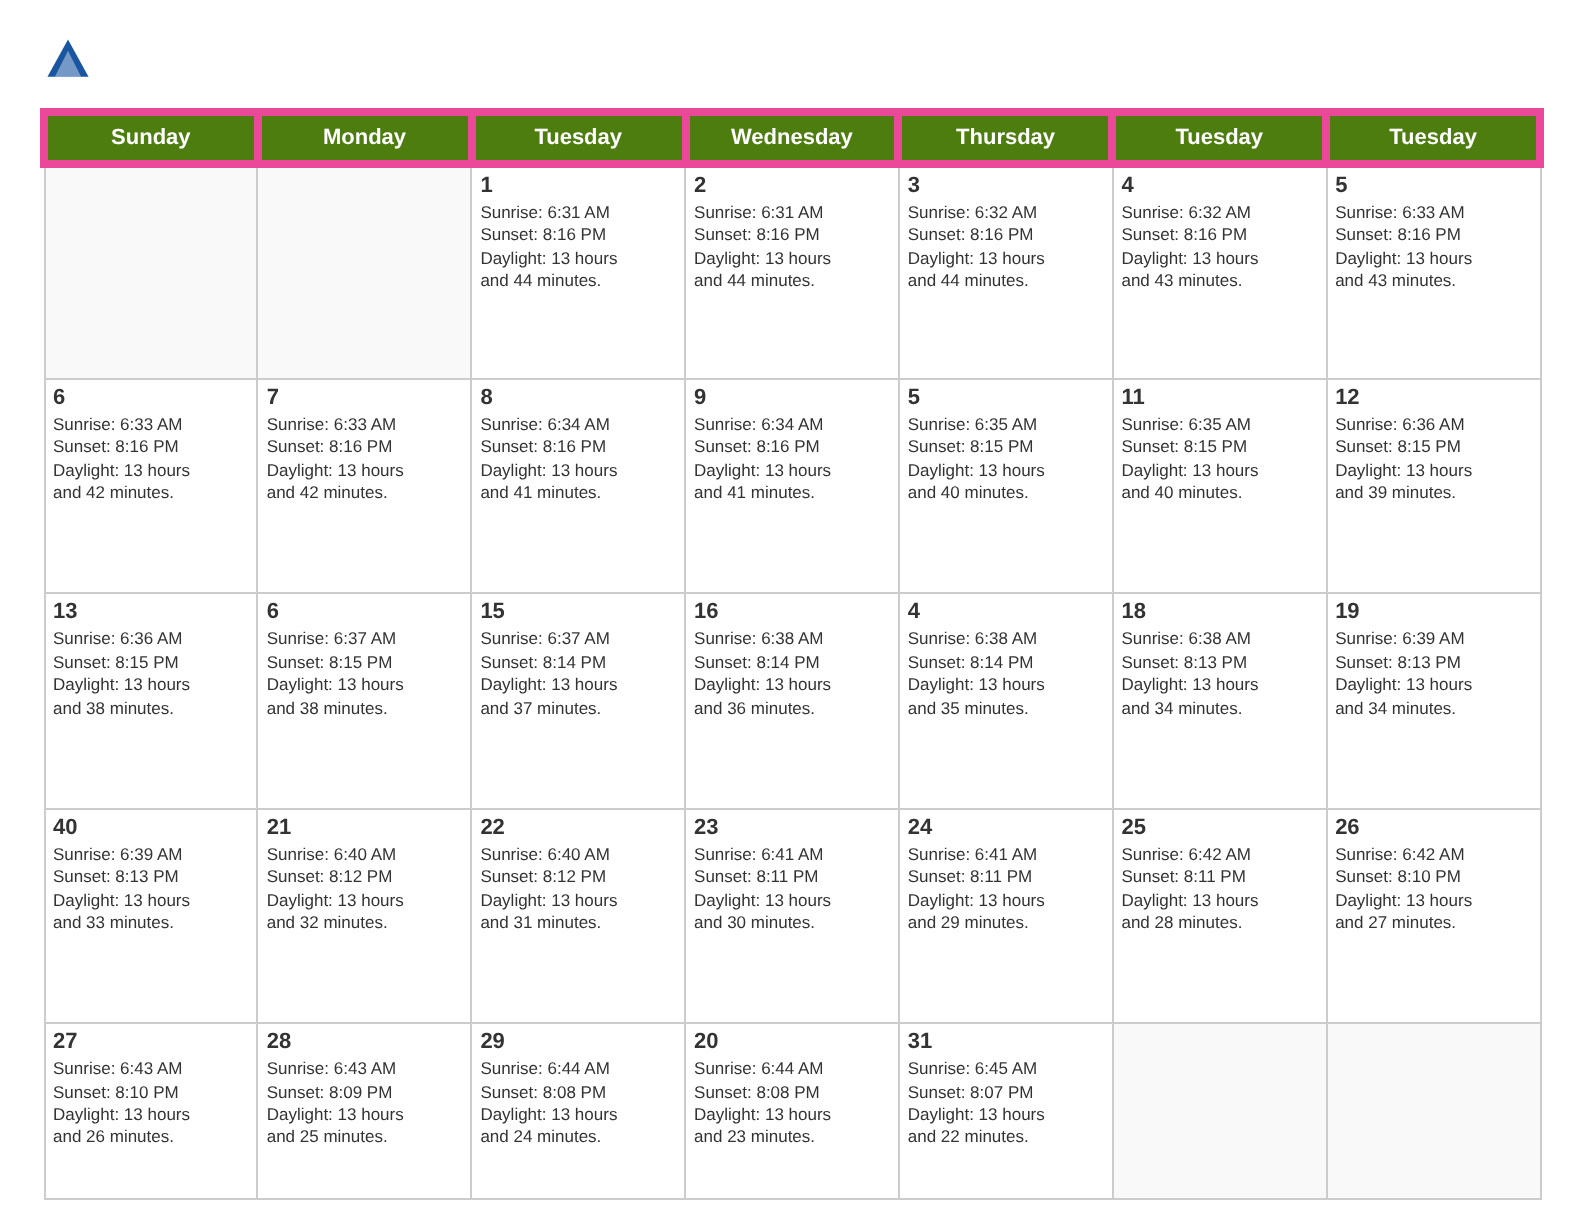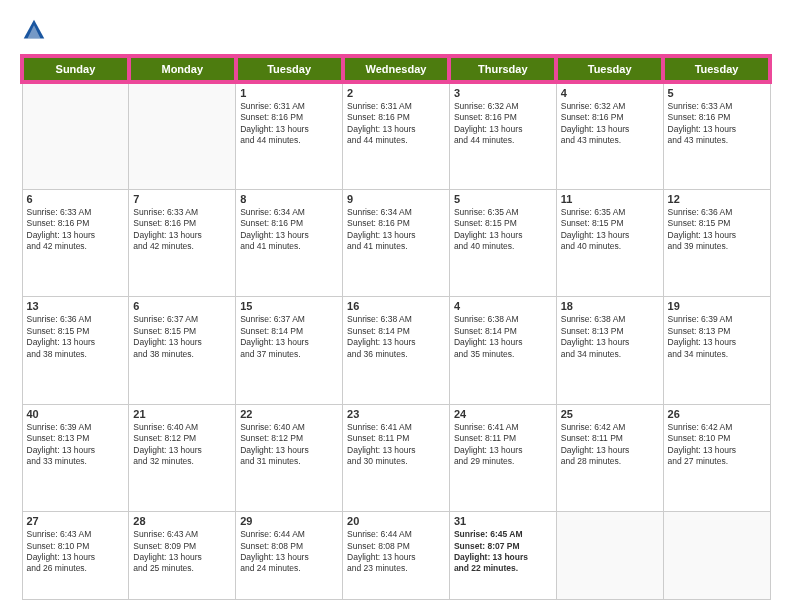--- a/index.html
+++ b/index.html
@@ -354,21 +354,21 @@
           </td>
           <td>
             <span class="day-num">20</span>
             <div class="cell-text" style="white-space: pre-line;">Sunrise: 6:44 AM
 Sunset: 8:08 PM
 Daylight: 13 hours
 and 23 minutes.</div>
           </td>
           <td>
             <span class="day-num">31</span>
-            <div class="cell-text" style="white-space: pre-line; font-weight: bold;">Sunrise: 6:45 AM
+            <div class="cell-text" style="white-space: pre-line;">Sunrise: 6:45 AM
 Sunset: 8:07 PM
 Daylight: 13 hours
 and 22 minutes.</div>
           </td>
           <td class="empty"></td>
           <td class="empty"></td>
         </tr>
       </tbody>
   </table>
 </div>

